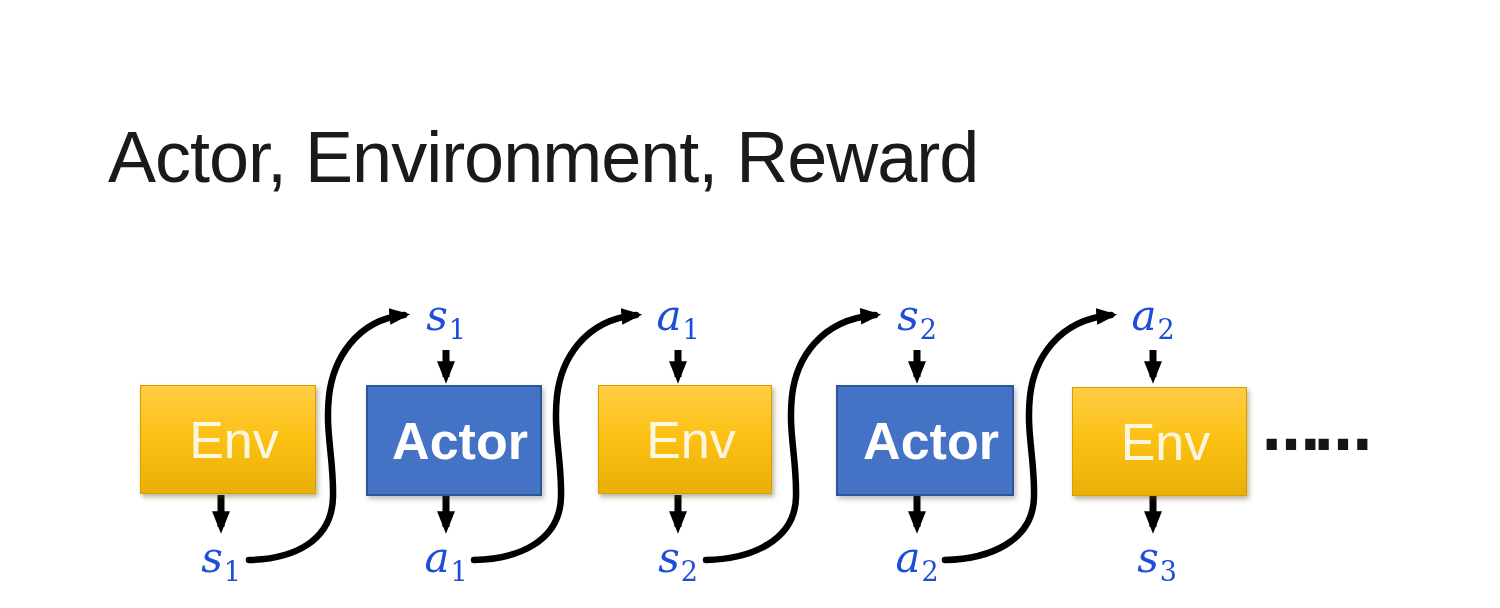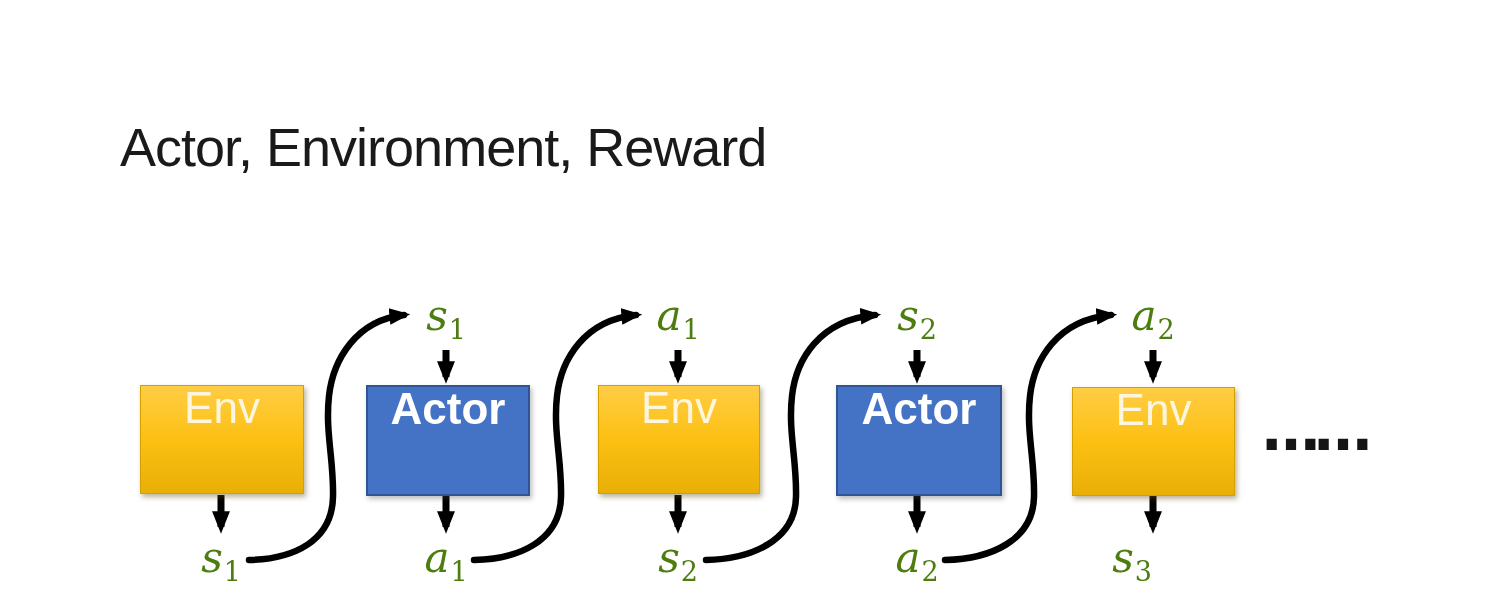--- a/index.html
+++ b/index.html
@@ -17,59 +17,59 @@
   }
   html,body{margin:0;padding:0;}
   body{
     width:1500px;height:608px;
     background:var(--background);
     font-family:"Liberation Sans",sans-serif;
     position:relative;overflow:hidden;
   }
   .slide{position:absolute;inset:0;}
   .title{
-    position:absolute;left:120px;top:116px;
-    font-size:54px;font-weight:300;letter-spacing:-1px;
+    position:absolute;left:108px;top:116px;
+    font-size:72px;font-weight:300;letter-spacing:-1px;
     color:var(--title-color);white-space:nowrap;
     font-family:"Liberation Sans",sans-serif;
   }
   .box{
     position:absolute;width:162px;height:107px;top:385px;
-    display:flex;align-items:flex-start;justify-content:center;
-    font-size:44px;line-height:1;user-select:none;
+    display:flex;align-items:center;justify-content:center;
+    font-size:52px;line-height:1;user-select:none;padding-left:12px;
   }
   .env{
     background:linear-gradient(180deg,var(--env-fill-top) 0%,var(--env-fill-mid) 50%,var(--env-fill-bottom) 100%);
     border:1px solid var(--env-border);
     color:var(--text-on-env);
     box-shadow:2px 3px 5px rgba(100,85,30,.45);
   }
   .actor{
     background:var(--actor-fill);
     border:2px solid var(--actor-border);
     color:var(--text-on-actor);
     box-shadow:2px 3px 5px rgba(70,70,70,.35);
     font-weight:bold;
   }
   .b1{left:140px}.b2{left:366px;width:160px}.b3{left:598px;width:160px}
   .b4{left:836px}.b5{left:1072px;width:161px;top:387px}
   .mlabel{
     position:absolute;transform:translateX(-50%);
     font-family:"DejaVu Serif","Liberation Serif",serif;
     font-style:italic;font-size:42px;line-height:1.05;
-    color:#4d7c0f;white-space:nowrap;
+    color:#1d4ed8;white-space:nowrap;
   }
   .mlabel sub{
     font-style:normal;font-size:27px;margin-left:1px;
     font-family:"DejaVu Serif","Liberation Serif",serif;
   }
   .toplab{top:294px}
   .botlab{top:536px}
   .t1{left:446px}.t2{left:678px}.t3{left:917px}.t4{left:1153px}
-  .p1{left:221px}.p2{left:446px}.p3{left:678px}.p4{left:917px}.p5{left:1132px}
+  .p1{left:221px}.p2{left:446px}.p3{left:678px}.p4{left:917px}.p5{left:1157px}
   .dots{
     position:absolute;left:1262px;top:398px;
     font-family:"DejaVu Sans",sans-serif;
     font-size:58px;font-weight:900;letter-spacing:-6px;
     line-height:64px;color:#151515;white-space:nowrap;
   }
   svg.arrows{position:absolute;left:0;top:0;pointer-events:none;}
   svg.arrows .curve{fill:none;stroke:var(--arrow);stroke-width:6.5;stroke-linecap:round;}
   svg.arrows .varrow{stroke:var(--arrow);stroke-width:7;}
   svg.arrows marker path{fill:var(--arrow);}

